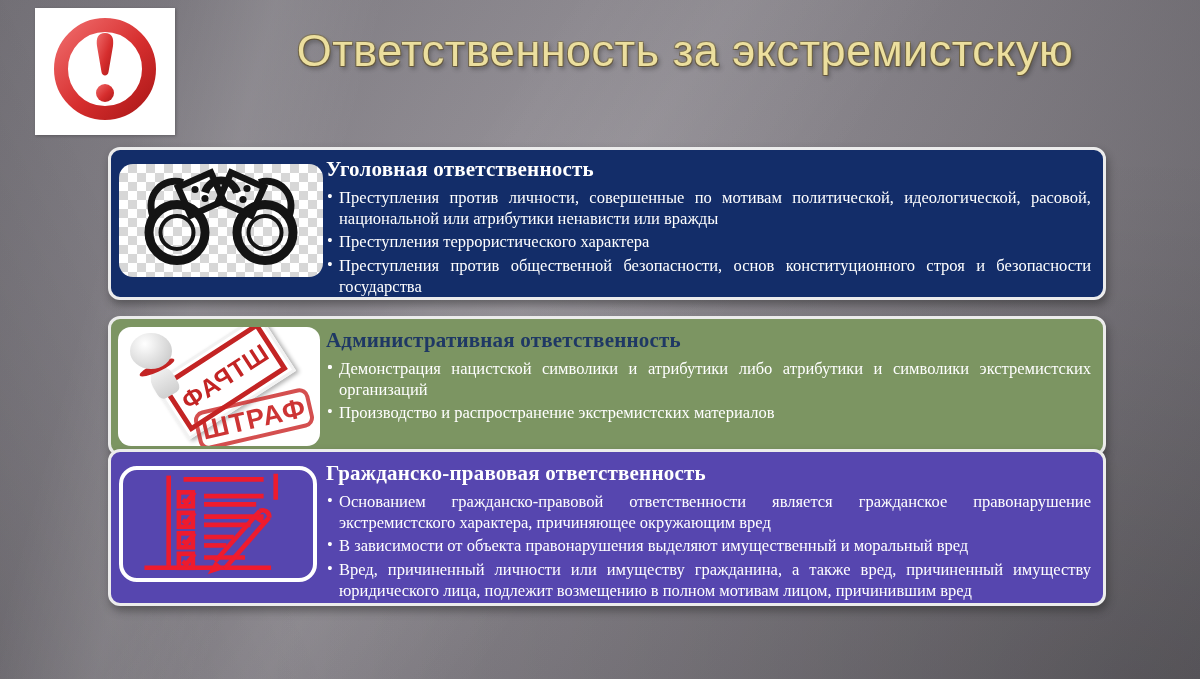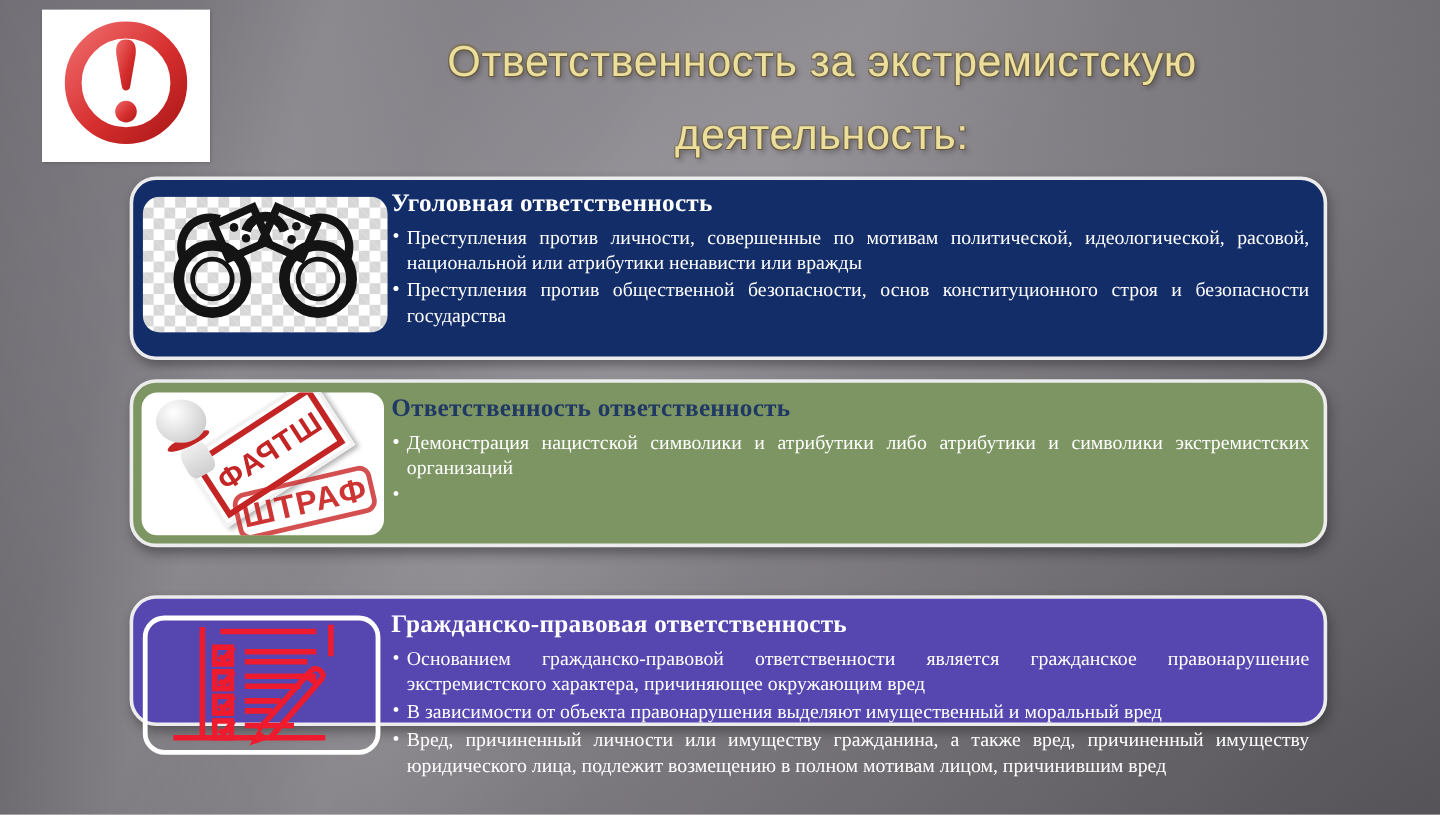--- a/index.html
+++ b/index.html
@@ -13,42 +13,42 @@
   .slide::before{content:"";position:absolute;inset:0;pointer-events:none;
     background:
       linear-gradient(105deg, rgba(255,255,255,0) 12%, rgba(255,255,255,0.09) 20%, rgba(255,255,255,0) 28%),
       linear-gradient(125deg, rgba(255,255,255,0) 34%, rgba(255,255,255,0.07) 44%, rgba(255,255,255,0) 57%),
       linear-gradient(65deg, rgba(0,0,0,0.10) 0%, rgba(0,0,0,0) 22%),
       radial-gradient(ellipse at 95% 100%, rgba(0,0,0,0.14), rgba(0,0,0,0) 55%);
   }
 
   
   .title{position:absolute;left:185px;top:20px;width:1000px;text-align:center;
-    font-size:36px;line-height:61px;font-weight:normal;margin:0;letter-spacing:0.5px;
+    font-size:45px;line-height:61px;font-weight:normal;margin:0;letter-spacing:0.5px;
     text-shadow:
       -1px -1px 0 rgba(125,110,65,.45),
        1px -1px 0 rgba(125,110,65,.45),
       -1px  1px 0 rgba(95,80,45,.65),
        1px  1px 0 rgba(95,80,45,.65),
        2px  3px 4px rgba(40,40,40,.45);
   }
   .title span{display:block;}
 
   
   .warning-box{position:absolute;left:35px;top:8px;width:140px;height:127px;background:#fff;
     box-shadow:1px 1px 3px rgba(0,0,0,.25);}
   .warning-box svg{display:block;width:100%;height:100%;}
 
   
   .panel{position:absolute;left:108px;width:998px;box-sizing:border-box;
-    border:3px solid #ececec;border-radius:22px;
+    border:3px solid #ececec;border-radius:12px;
     box-shadow:2px 5px 9px rgba(35,35,35,.45);}
   .panel-criminal{top:147px;height:153px;}
   .panel-administrative{top:316px;height:140px;}
-  .panel-civil{top:496px;height:109px;}
+  .panel-civil{top:449px;height:157px;}
 
   .panel-text{position:absolute;left:215px;right:12px;top:7px;}
   .panel-header{margin:0 0 6px 0;font-family:"Liberation Serif",serif;font-weight:bold;
     font-size:21px;letter-spacing:.2px;color:#fff;}
   .bullet{position:relative;padding-left:13px;margin-top:3px;color:#fff;
     font-family:"Liberation Serif",serif;font-size:16.5px;line-height:1.25;text-align:justify;}
   .bullet .marker{position:absolute;left:1px;top:-1px;}
 
   
   .img-checker{position:absolute;left:8px;top:14px;width:204px;height:113px;border-radius:14px;overflow:hidden;
@@ -97,21 +97,20 @@
         </linearGradient>
       </defs>
       <circle cx="70" cy="61" r="44" fill="none" stroke="url(#rg)" stroke-width="14"></circle>
       <path d="M70,25 C77,25 79,30 78,38 L73.5,64 C73,68.5 67,68.5 66.5,64 L62,38 C61,30 63,25 70,25 Z" fill="url(#rg)"></path>
       <circle cx="70" cy="85" r="9" fill="url(#rg)"></circle>
     </svg>
   </div>
 
   <h1 class="title" style="color: rgb(236, 223, 158);">
     <span>Ответственность за экстремистскую</span>
-    <span>деятельность:</span>
   </h1>
 
   <section class="panel panel-criminal" style="background: rgb(19, 45, 105);">
     <div class="img-checker">
       <svg viewBox="0 0 204 112">
         <g fill="none" stroke="#141414">
           <path d="M86,28 C91,12 113,12 118,28" stroke-width="8"></path>
           <circle cx="58" cy="68" r="28" stroke-width="9"></circle>
           <circle cx="58" cy="68" r="16.5" stroke-width="4"></circle>
           <path d="M34,52 C26,30 44,12 64,18" stroke-width="7"></path>
@@ -133,20 +132,21 @@
       </svg>
     </div>
     <div class="panel-text">
       <h2 class="panel-header" style="color: rgb(255, 255, 255);">Уголовная ответственность</h2>
       <div class="bullet">
         <span class="marker">•</span>
         <span>Преступления против личности, совершенные по мотивам политической, идеологической, расовой, национальной или атрибутики ненависти или вражды</span>
       </div>
       <div class="bullet">
         <span class="marker">•</span>
+        <span>Преступления террористического характера</span>
       </div>
       <div class="bullet">
         <span class="marker">•</span>
         <span>Преступления против общественной безопасности, основ конституционного строя и безопасности государства</span>
       </div>
     </div>
   </section>
 
   <section class="panel panel-administrative" style="background: rgb(124, 149, 98);">
     <div class="img-photo">
@@ -156,30 +156,31 @@
         </div>
       </div>
       <div class="handle-neck"></div>
       <div class="handle-ring"></div>
       <div class="handle-knob"></div>
       <div class="imprint">
         <span>ШТРАФ</span>
       </div>
     </div>
     <div class="panel-text" style="top:9px;">
-      <h2 class="panel-header" style="color: rgb(31, 56, 100);">Ответственность ответственность</h2>
+      <h2 class="panel-header" style="color: rgb(31, 56, 100);">Административная ответственность</h2>
       <div class="bullet">
         <span class="marker">•</span>
       </div>
       <div class="bullet">
         <span class="marker">•</span>
         <span>Демонстрация нацистской символики и атрибутики либо атрибутики и символики экстремистских организаций</span>
       </div>
       <div class="bullet">
         <span class="marker">•</span>
+        <span>Производство и распространение экстремистских материалов</span>
       </div>
     </div>
   </section>
 
   <section class="panel panel-civil" style="background: rgb(86, 70, 175);">
     <div class="img-frame">
       <svg viewBox="0 0 198 116">
         <g fill="none" stroke="#ee1b2e" stroke-width="5">
           <path d="M46,6 V103"></path>
           <path d="M20,105 H156"></path>

